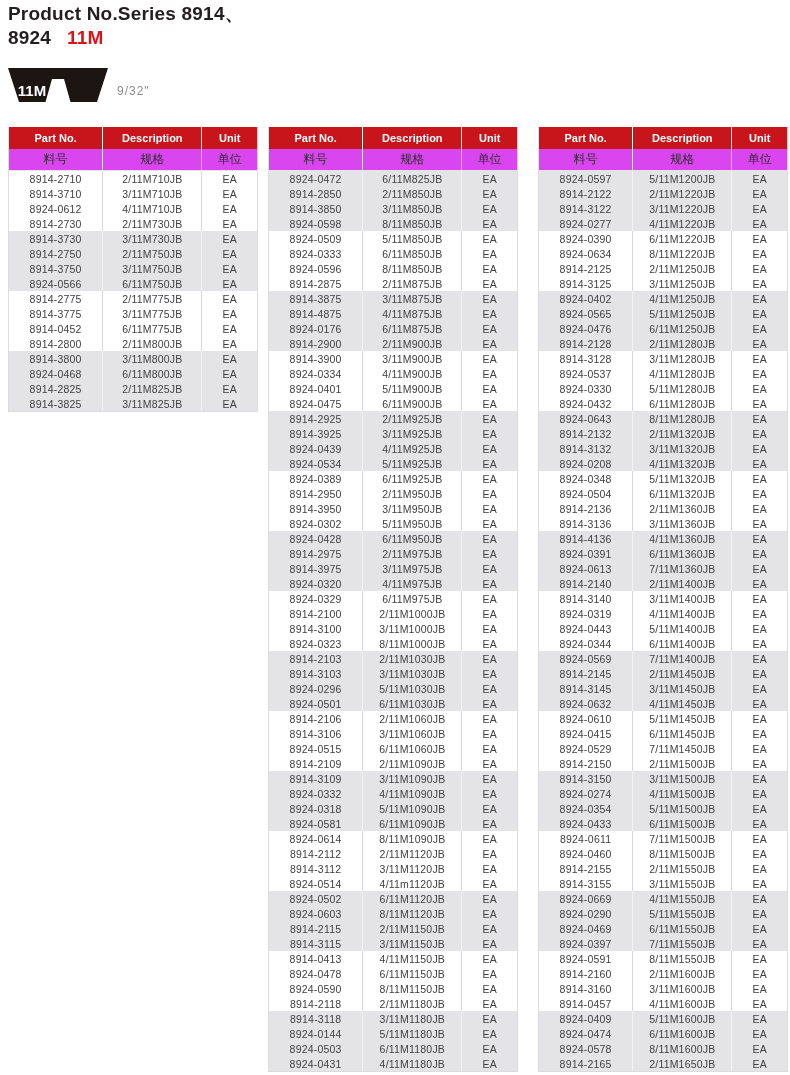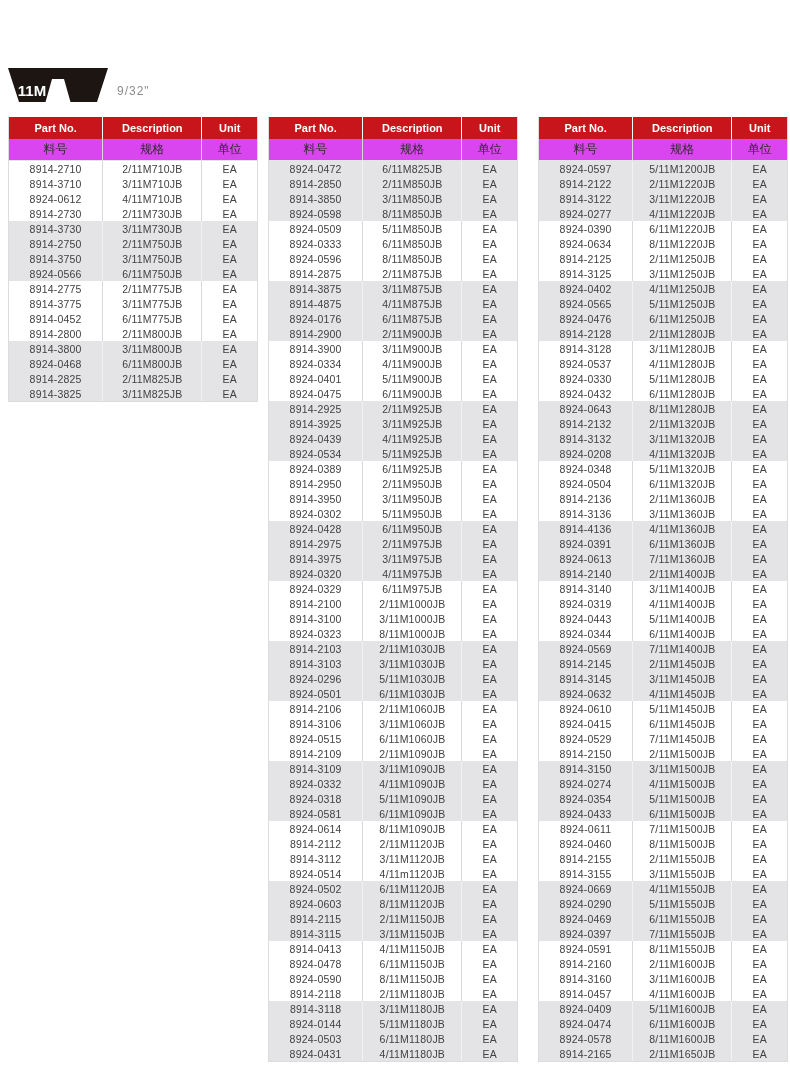--- a/index.html
+++ b/index.html
@@ -11,21 +11,21 @@
          line-height:24px;color:#231f20;letter-spacing:.2px;}
   .title .accent{color:#d8151a;margin-left:16px;}
 
   
   .belt{position:absolute;left:8px;top:68px;display:flex;align-items:flex-end;}
   .belt svg{display:block;}
   .belt .size-label{color:#8d8d8f;font-size:12px;margin-left:9px;margin-bottom:5px;
                     letter-spacing:1px;}
 
   
-  .table{position:absolute;top:117px;width:250px;box-sizing:border-box;
+  .table{position:absolute;top:127px;width:250px;box-sizing:border-box;
          border:1px solid #dcdcde;border-top:none;background:#fff;}
   #t0{left:8px;} #t1{left:268px;} #t2{left:538px;}
 
   .thead{display:flex;height:22px;background:#c8151b;}
   .th{color:#fff;font-weight:bold;font-size:11px;display:flex;align-items:center;
       justify-content:center;box-sizing:border-box;}
   .th:not(:last-child){border-right:1px solid #fff;}
 
   .subhead{display:flex;height:21px;border-bottom:1px solid #e3e3e5;background:#d946ef;}
   .sh{font-size:12px;color:#2f2b2c;display:flex;align-items:center;justify-content:center;
@@ -39,20 +39,24 @@
   .cell:not(:last-child){border-right:1px solid #d8d8da;}
   .row.gray .cell:not(:last-child){border-right-color:#f2f2f4;}
 
   .w0{width:38%;} .w1{width:40%;} .w2{width:22%;}
 </style>
 </head>
 <body>
 
 <div class="page">
 
+  <div class="title">
+    <div><span>Product No.Series 8914、</span></div>
+    <div><span>8924</span><span class="accent">11M</span></div>
+  </div>
 
   <div class="belt">
     <svg width="100" height="35" viewBox="0 0 100 35">
       <polygon points="0,0 100,0 89,34 62.5,34 56,11 44,11 37.5,34 11,34" fill="#1d1512"></polygon>
       <text x="24" y="28" text-anchor="middle" fill="#ffffff" font-family="Liberation Sans, sans-serif" font-size="15" font-weight="bold">11M</text>
     </svg>
     <span class="size-label">9/32"</span>
   </div>
 
   <div class="table" id="t0">

